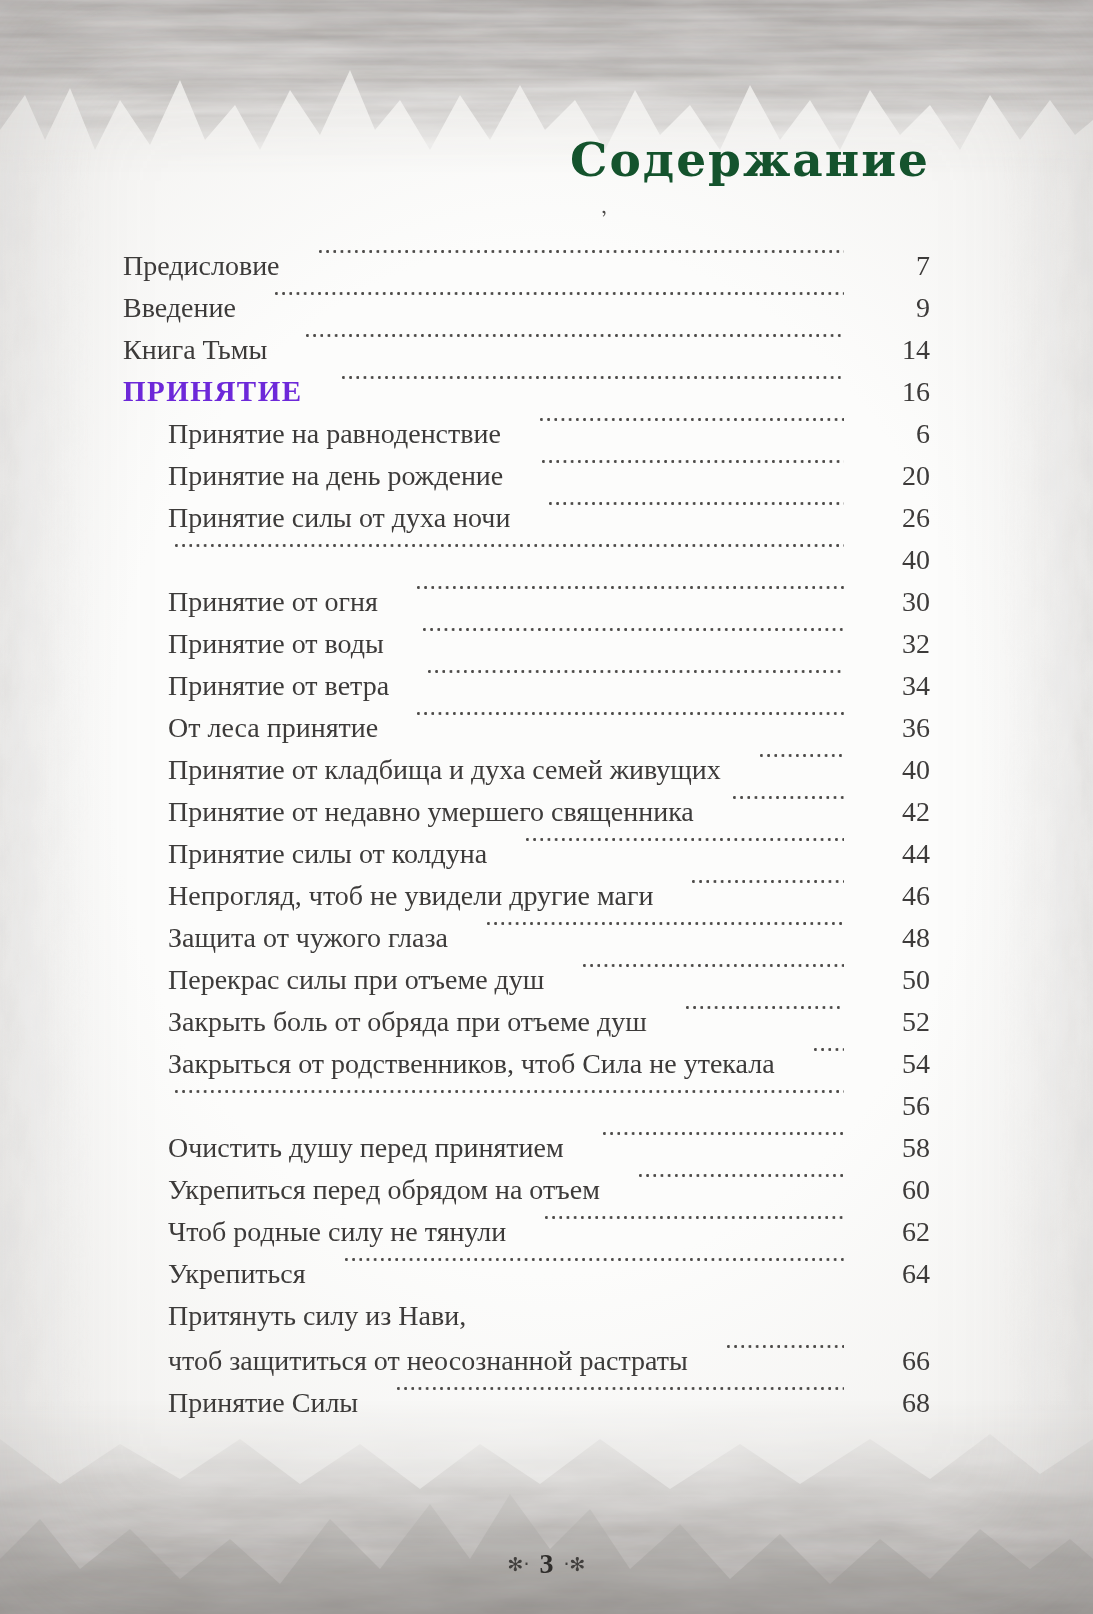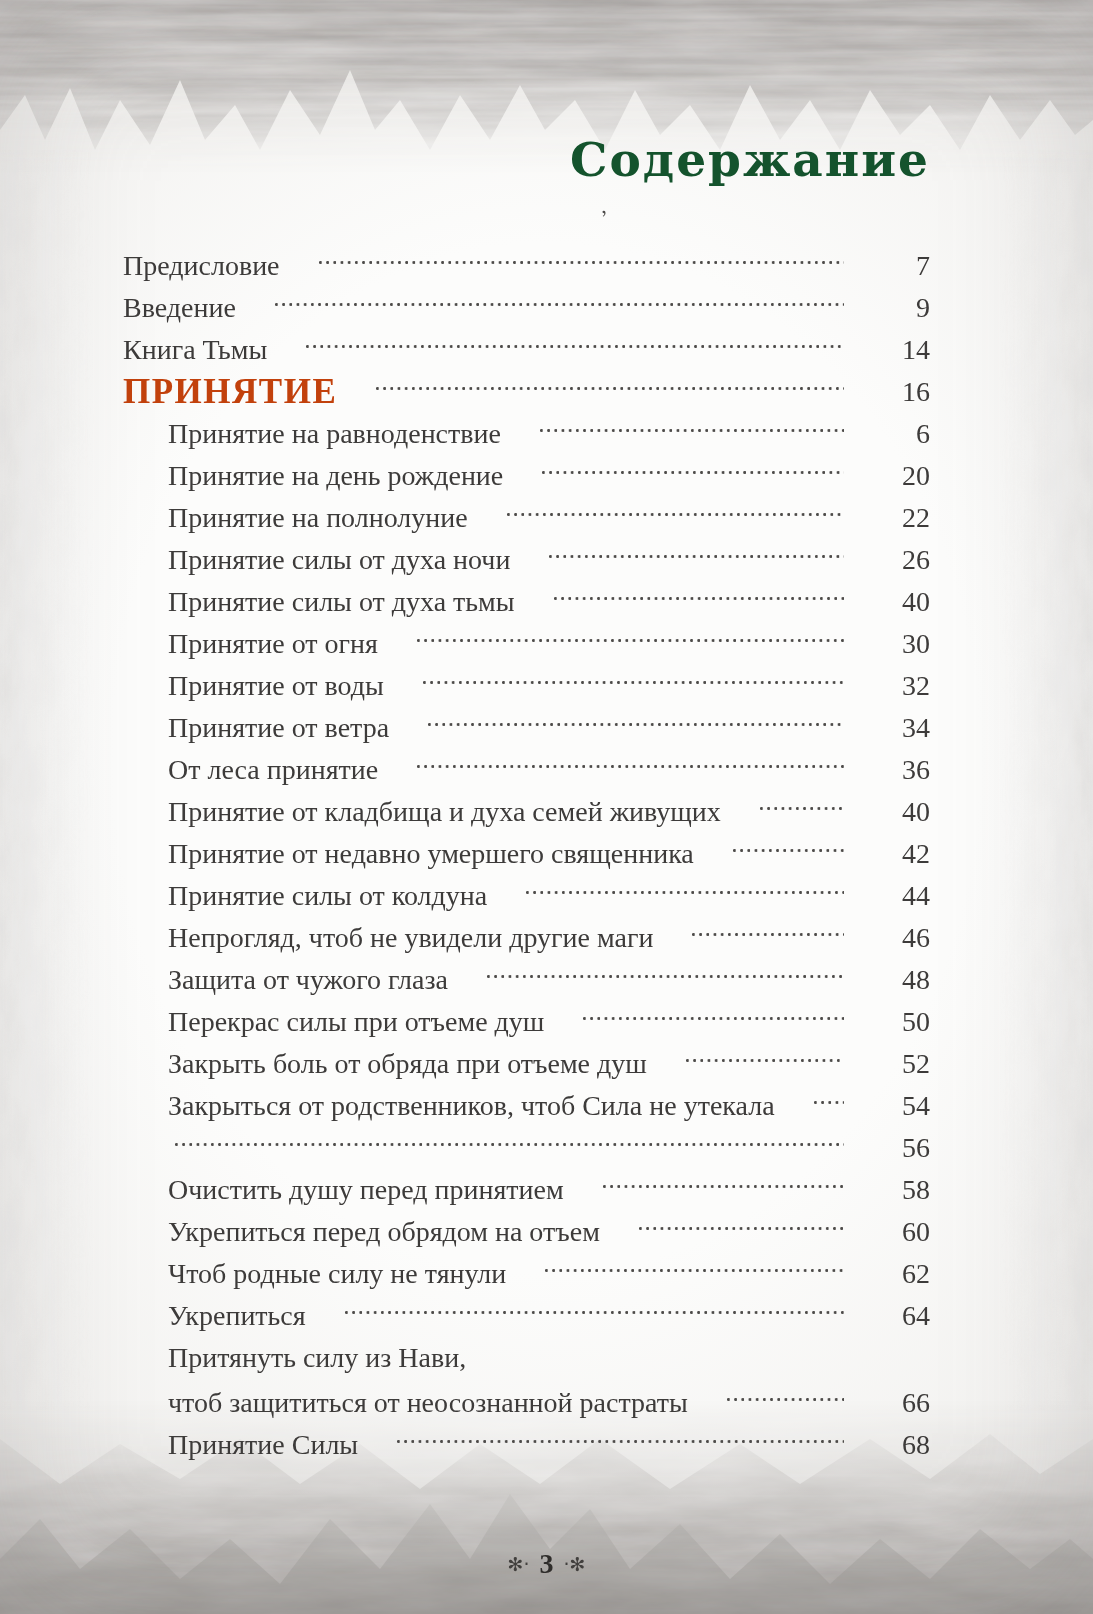--- a/index.html
+++ b/index.html
@@ -45,25 +45,25 @@
     transform: rotate(-12deg);
     z-index: 3;
   }
 
   .toc {
     position: absolute; top: 250px; left: 123px; width: 807px;
     z-index: 3;
     font-size: 28px; line-height: 31px;
   }
   .toc-entry { margin-bottom: 11px; }
-  .toc-entry .line { display: flex; align-items: center; gap: 32px; }
+  .toc-entry .line { display: flex; align-items: flex-start; gap: 32px; }
   .toc-entry.sub { padding-left: 45px; }
   .toc-entry.bold { margin-top: 3px; }
   .toc-entry.bold .lbl {
-    font-weight: 700; letter-spacing: 1.5px; font-size: 35px; color: #c2410c;
+    font-weight: 700; letter-spacing: 1.5px; font-size: 29px; color: #6d28d9;
   }
   .lbl { white-space: nowrap; }
   .dots {
     flex: 1 1 auto;
     height: 3px;
     margin: 0 8px 7px 7px;
     background-image: radial-gradient(circle at 1.4px 1.5px, #4d4b49 1.25px, rgba(77,75,73,0) 1.6px);
     background-size: 7.2px 3px;
     background-repeat: repeat-x;
   }
@@ -217,35 +217,27 @@
     </div>
     <div class="toc-entry sub">
       <div class="line">
         <span class="lbl">Принятие на день рождение</span>
         <span class="dots"></span>
         <span class="pg">20</span>
       </div>
     </div>
     <div class="toc-entry sub">
       <div class="line">
-        <span class="lbl">Принятие на полнолуние</span>
-        <span class="dots"></span>
-        <span class="pg">22</span>
-      </div>
-    </div>
-    <div class="toc-entry sub">
-      <div class="line">
         <span class="lbl">Принятие силы от духа ночи</span>
         <span class="dots"></span>
         <span class="pg">26</span>
       </div>
     </div>
     <div class="toc-entry sub">
       <div class="line">
-        <span class="lbl">Принятие силы от духа тьмы</span>
         <span class="dots"></span>
         <span class="pg">40</span>
       </div>
     </div>
     <div class="toc-entry sub">
       <div class="line">
         <span class="lbl">Принятие от огня</span>
         <span class="dots"></span>
         <span class="pg">30</span>
       </div>

